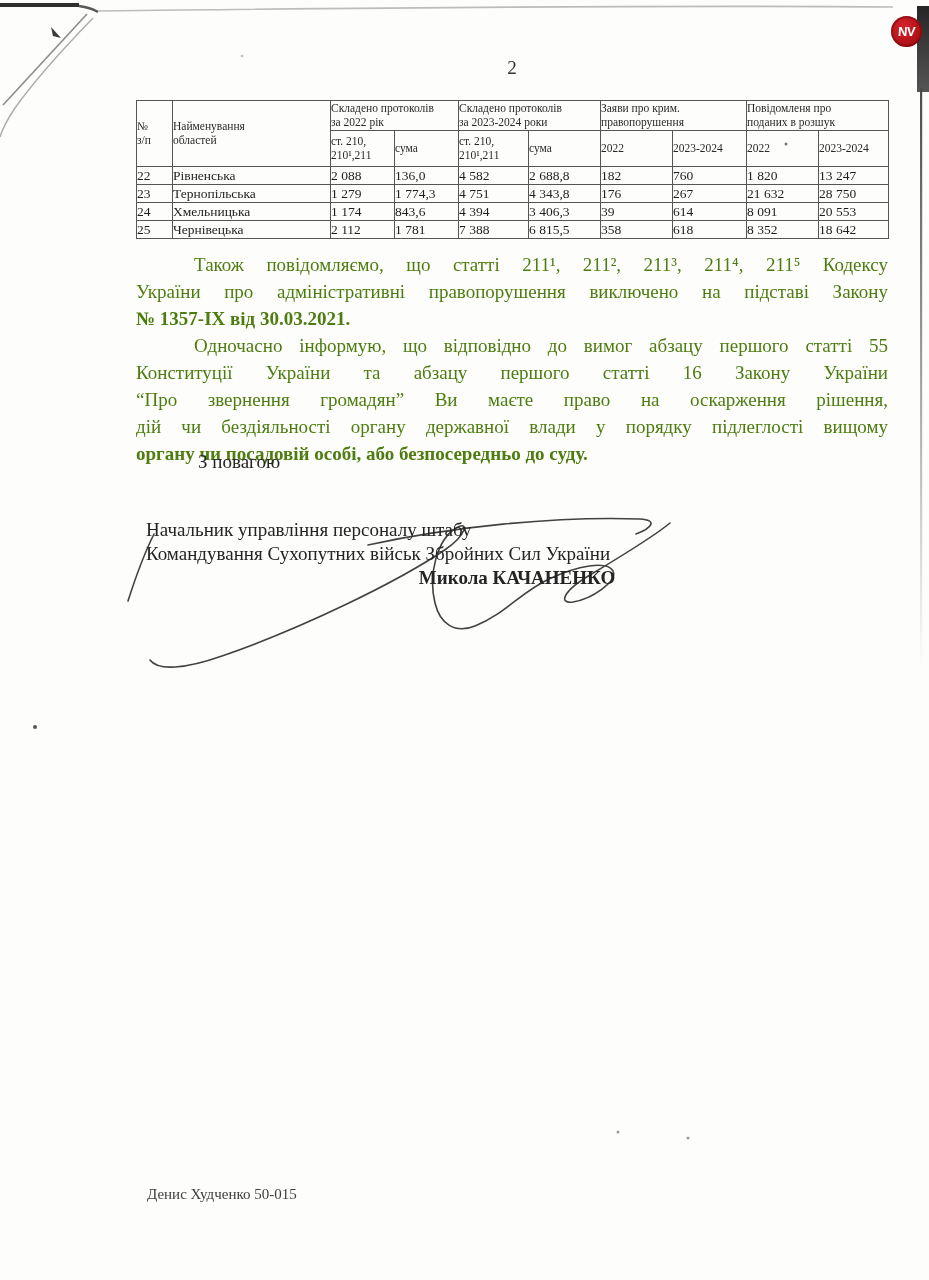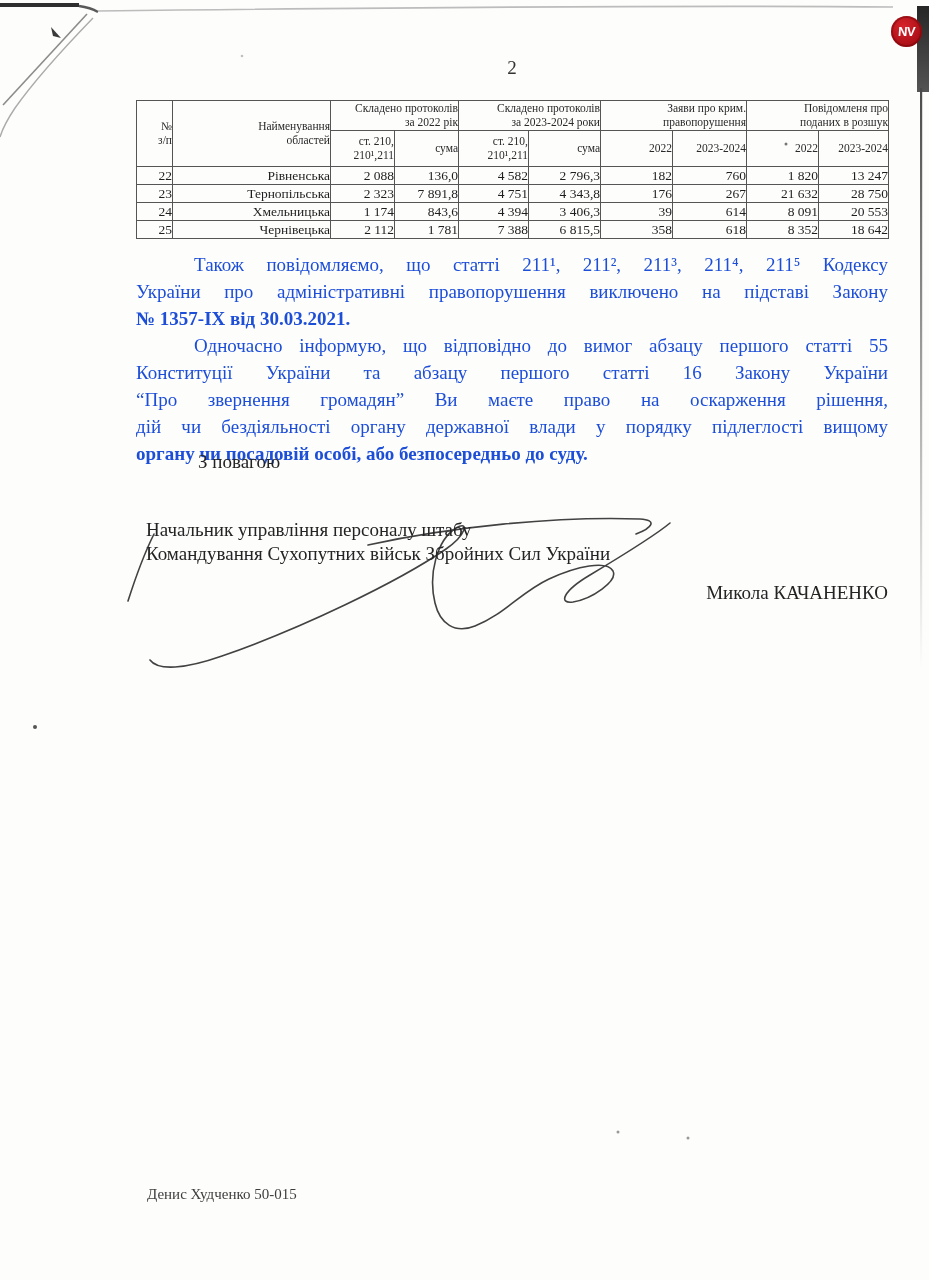--- a/index.html
+++ b/index.html
@@ -36,44 +36,44 @@
     text-align: center; font-size: 19px; color: #333;
   }
   
   #stats-table {
     position: absolute; left: 136px; top: 100px;
     border-collapse: collapse; table-layout: fixed;
     width: 752px; color: #1e1e1e;
   }
   #stats-table td, #stats-table th {
     border: 1px solid #555; padding: 0;
-    text-align: right; vertical-align: middle;
+    text-align: left; vertical-align: middle;
     font-weight: normal; overflow: hidden;
   }
   .hdr { font-size: 11.5px; line-height: 13.5px; white-space: pre-line; color: #2a2a2a; }
   tr.group-row { height: 30px; }
   tr.sub-row { height: 36px; }
   tr.data-row { height: 18px; }
   tr.data-row td { font-size: 13.5px; margin-top: 44px; }
   td.region-cell { font-size: 14px; font-family: Liberation Serif, serif; }
   
   #body-text {
     position: absolute; left: 136px; top: 251px; width: 752px;
-    font-size: 19px; line-height: 27px; color: #1d4ed8;
+    font-size: 19px; line-height: 27px; color: #4d7c0f;
   }
   .tline { text-align: justify; text-align-last: justify; }
   .tline.first { text-indent: 58px; }
   .tline.last { text-align-last: left; font-weight: bold; }
   #closing { position: absolute; left: 198px; top: 451px; font-size: 19px; }
   
   #signoff {
     position: absolute; left: 146px; top: 518px; width: 742px;
     font-size: 19px; line-height: 24px;
   }
-  #signoff .name-line { text-align: right; margin-top: 15px; }
+  #signoff .name-line { text-align: center; margin-top: 0; font-weight: bold; }
   
   #executor {
     position: absolute; left: 147px; top: 1186px;
     font-size: 15px; color: #3e3e3e;
   }
 </style>
 </head>
 <body>
 
 <div id="page">
@@ -164,31 +164,31 @@
       <td class="hdr">2023-2024</td>
       <td class="hdr">2022</td>
       <td class="hdr">2023-2024</td>
     </tr>
     <tr class="data-row">
       <td>22</td>
       <td class="region-cell">Рівненська</td>
       <td>2 088</td>
       <td>136,0</td>
       <td>4 582</td>
-      <td>2 796,3</td>
+      <td>2 688,8</td>
       <td>182</td>
       <td>760</td>
       <td>1 820</td>
       <td>13 247</td>
     </tr>
     <tr class="data-row">
       <td>23</td>
       <td class="region-cell">Тернопільська</td>
-      <td>2 323</td>
-      <td>7 891,8</td>
+      <td>1 279</td>
+      <td>1 774,3</td>
       <td>4 751</td>
       <td>4 343,8</td>
       <td>176</td>
       <td>267</td>
       <td>21 632</td>
       <td>28 750</td>
     </tr>
     <tr class="data-row">
       <td>24</td>
       <td class="region-cell">Хмельницька</td>

